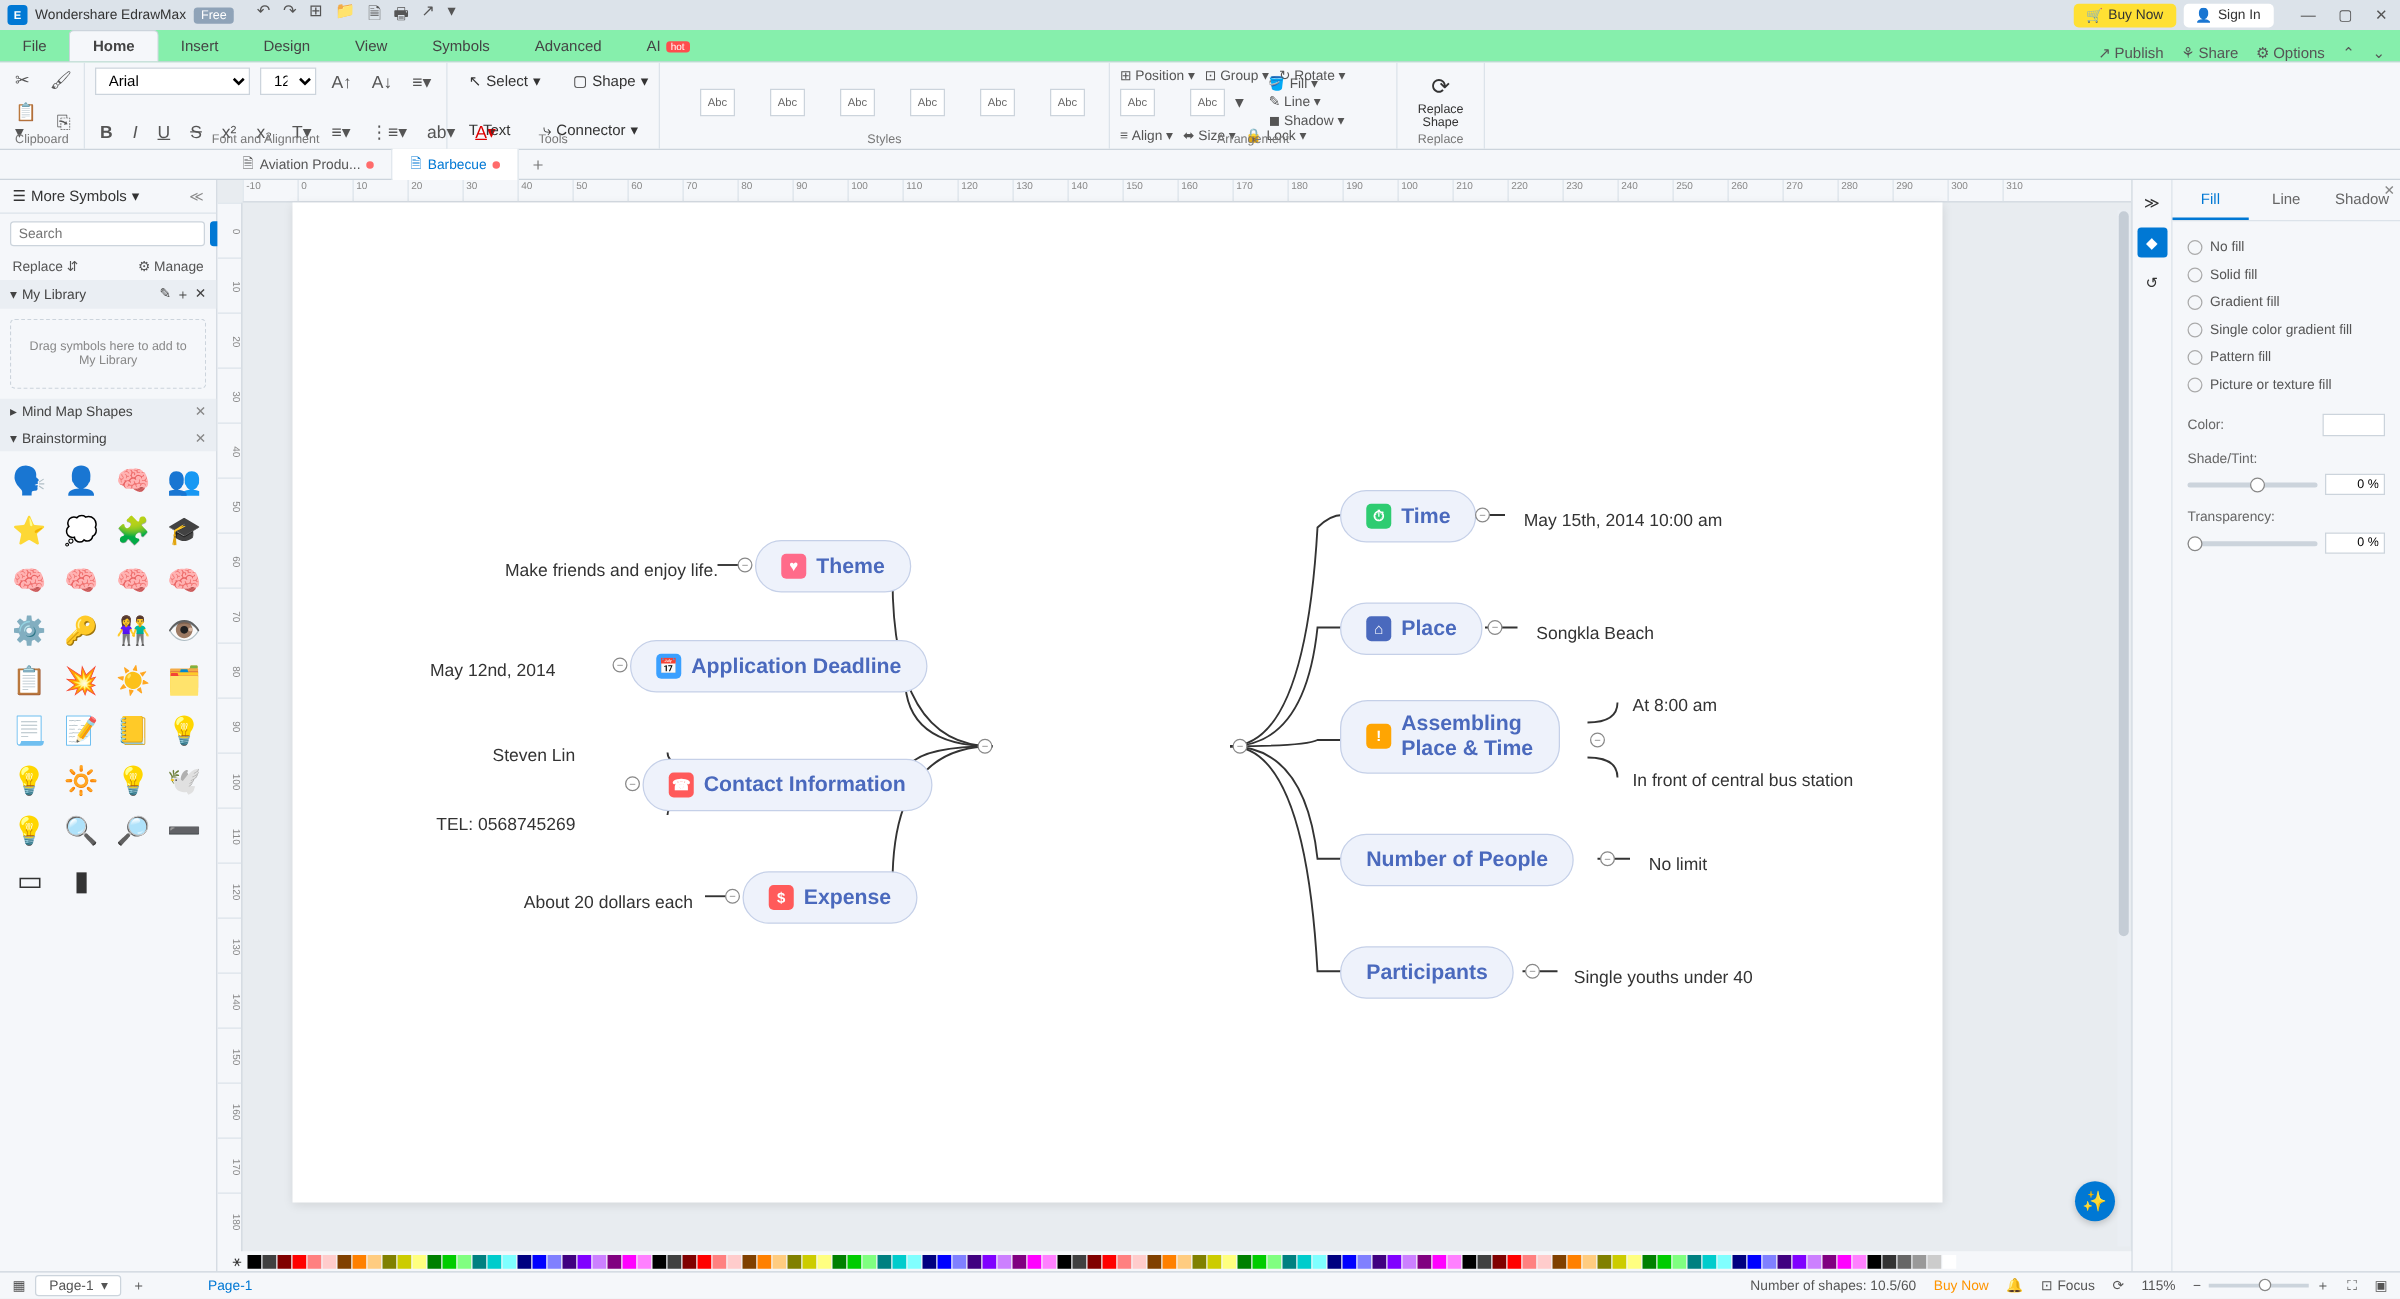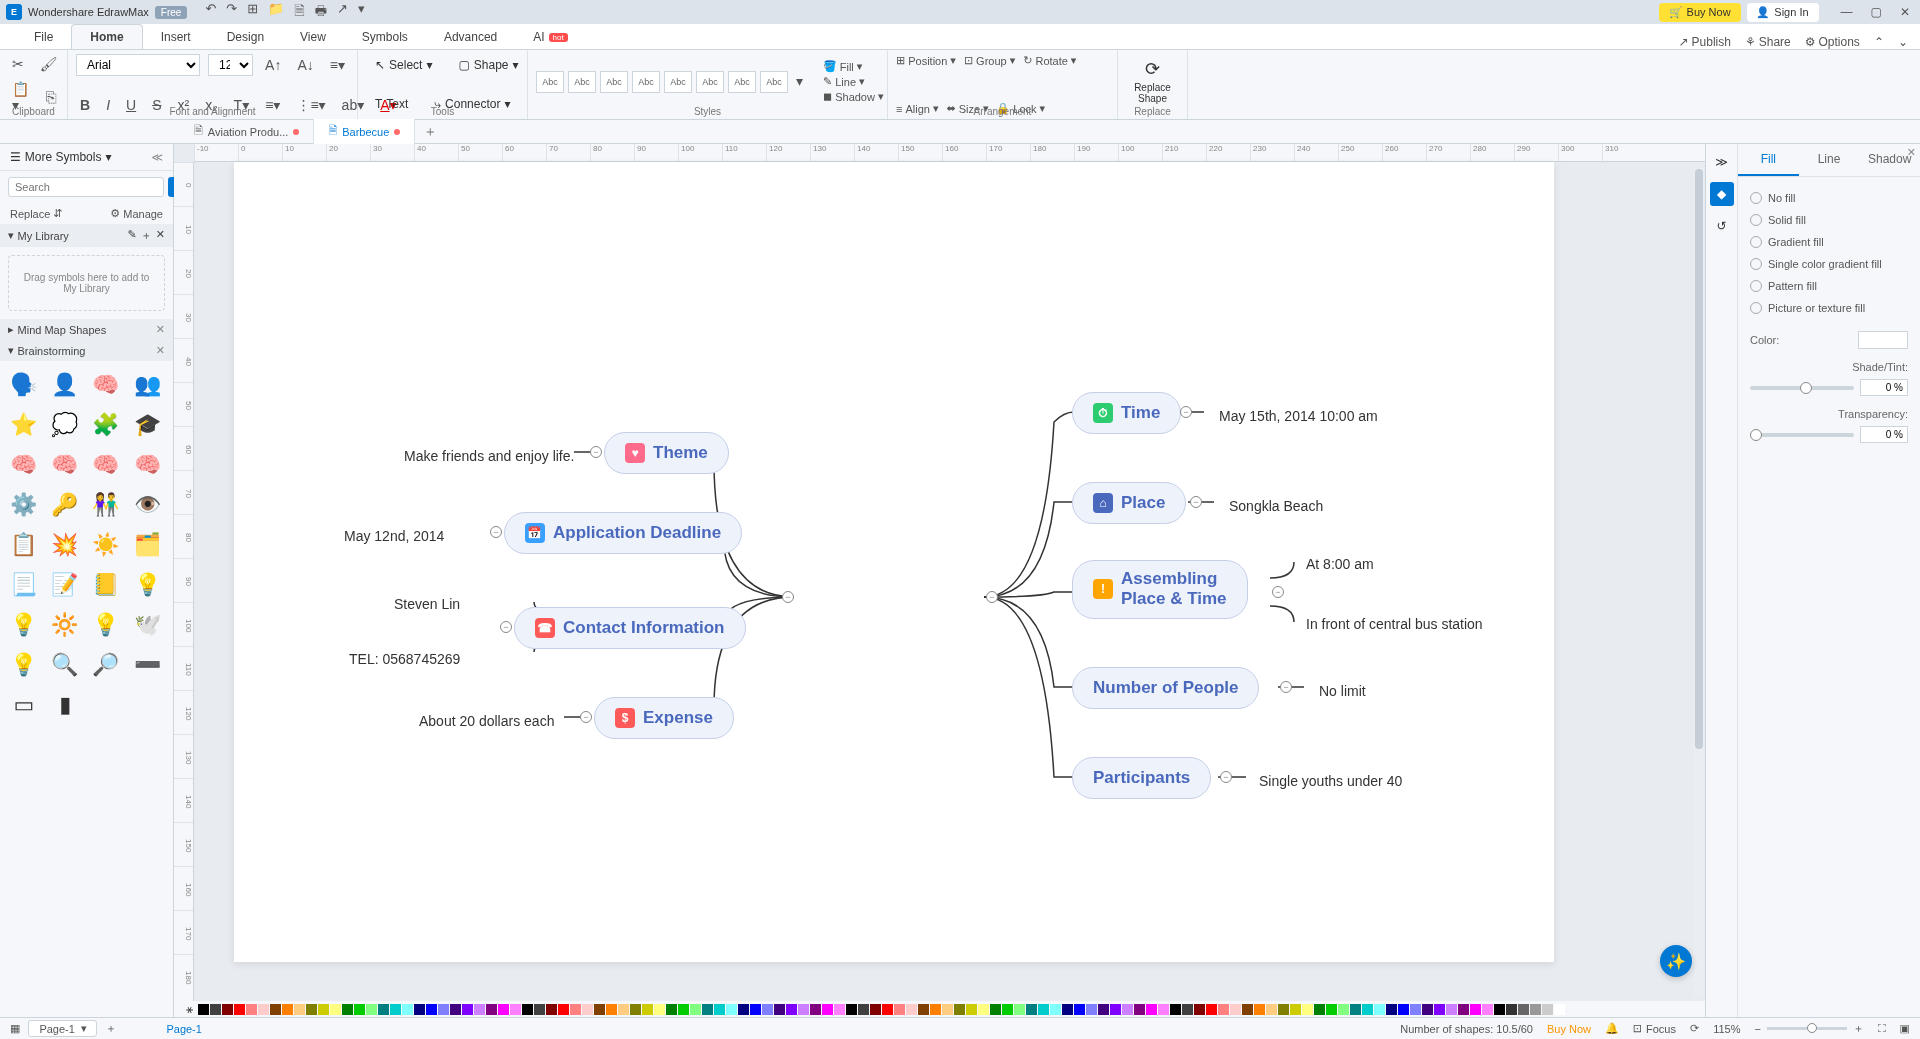--- a/index.html
+++ b/index.html
@@ -12,39 +12,39 @@
 .free-badge { background: #8fa3b8; color: #fff; font-size: 10px; padding: 1px 6px; border-radius: 3px; }
 .titlebar-icons { display: flex; gap: 10px; margin-left: 12px; }
 .titlebar-icon { color: #555; cursor: pointer; font-size: 13px; }
 .titlebar-spacer { flex: 1; }
 .buy-now-btn { background: #ffe033; color: #333; padding: 3px 10px; border-radius: 4px; display: flex; align-items: center; gap: 4px; font-size: 11px; cursor: pointer; }
 .signin-btn { background: #fff; padding: 3px 10px; border-radius: 4px; display: flex; align-items: center; gap: 4px; font-size: 11px; cursor: pointer; }
 .window-controls { display: flex; gap: 10px; margin-left: 12px; }
 .window-control { color: #555; cursor: pointer; font-size: 12px; padding: 2px 4px; }
 
 
-.menutabs { height: 26px; background: #ffffff; display: flex; align-items: flex-end; padding-left: 16px; border-bottom: 1px solid #ccd4dc; }
+.menutabs { height: 26px; background: #86efac; display: flex; align-items: flex-end; padding-left: 0; border-bottom: 1px solid #ccd4dc; }
 .menutab { padding: 5px 18px; font-size: 12px; color: #444; cursor: pointer; }
 .menutab.active { background: #f5f7fa; border: 1px solid #ccd4dc; border-bottom: none; border-radius: 4px 4px 0 0; font-weight: bold; }
 .menutab-ai { display: flex; align-items: center; gap: 4px; }
 .hot-badge { background: #ff4d4d; color: #fff; font-size: 8px; padding: 0 4px; border-radius: 3px; }
 .menu-right { margin-left: auto; padding-right: 12px; display: flex; gap: 14px; align-items: center; color: #555; font-size: 12px; }
 .menu-right-item { cursor: pointer; display: flex; align-items: center; gap: 3px; }
 
 
 .ribbon { height: 70px; background: #f5f7fa; display: flex; border-bottom: 1px solid #ccd4dc; }
 .ribbon-group { border-right: 1px solid #dce3ea; padding: 4px 8px; display: flex; flex-direction: column; justify-content: space-between; position: relative; }
 .ribbon-group-label { font-size: 10px; color: #777; text-align: center; position: absolute; bottom: 2px; left: 0; right: 0; }
 .ribbon-row { display: flex; gap: 8px; align-items: center; }
 .ribbon-btn { color: #555; cursor: pointer; padding: 2px 4px; font-size: 14px; }
 .font-select { border: 1px solid #ccd4dc; padding: 2px 6px; font-size: 12px; background: #fff; width: 130px; height: 22px; }
 .size-select { border: 1px solid #ccd4dc; padding: 2px 6px; font-size: 12px; background: #fff; width: 45px; height: 22px; }
 .ribbon-lgbtn { display: flex; align-items: center; gap: 4px; padding: 3px 8px; border: 1px solid transparent; cursor: pointer; font-size: 12px; }
 .style-gallery { display: flex; gap: 4px; }
-.style-swatch { width: 28px; height: 22px; border: 1px solid #ccd4dc; background: #fff; font-size: 9px; display: flex; align-items: center; justify-content: center; cursor: pointer; color: #666; }
+.style-swatch { width: 28px; height: 22px; border: 1px solid #ccd4dc; background: #fff; font-size: 9px; display: flex; align-items: center; justify-content: center; cursor: pointer; color: #666; margin-left: 24px; }
 .ribbon-minibtn { font-size: 11px; color: #555; cursor: pointer; display: flex; align-items: center; gap: 3px; }
 .vstack { display: flex; flex-direction: column; gap: 2px; }
 
 
 .doctabs { height: 24px; background: #f5f7fa; border-bottom: 1px solid #ccd4dc; display: flex; align-items: center; padding-left: 180px; gap: 0; }
 .doctab { padding: 3px 14px; font-size: 11px; color: #555; cursor: pointer; display: flex; align-items: center; gap: 5px; border-right: 1px solid #dce3ea; }
 .doctab.active { background: #fff; color: #0078d4; font-weight: 500; }
 .doctab-dot { width: 6px; height: 6px; border-radius: 50%; background: #ff6b6b; }
 .doctab-add { padding: 3px 8px; color: #777; cursor: pointer; font-size: 14px; }
 
@@ -91,21 +91,21 @@
 .right-iconstrip { width: 32px; border-right: 1px solid #dce3ea; display: flex; flex-direction: column; align-items: center; padding-top: 6px; gap: 8px; }
 .right-strip-btn { width: 24px; height: 24px; display: flex; align-items: center; justify-content: center; cursor: pointer; border-radius: 3px; }
 .right-strip-btn.active { background: #0078d4; color: #fff; }
 .right-panel-body { flex: 1; padding: 0; }
 .right-tabs { display: flex; border-bottom: 1px solid #dce3ea; }
 .right-tab { flex: 1; text-align: center; padding: 8px 0; font-size: 12px; color: #666; cursor: pointer; }
 .right-tab.active { color: #0078d4; border-bottom: 2px solid #0078d4; }
 .right-content { padding: 10px 12px; }
 .radio-row { display: flex; align-items: center; gap: 6px; padding: 5px 0; font-size: 11px; color: #555; }
 .radio { width: 12px; height: 12px; border: 1px solid #aaa; border-radius: 50%; }
-.prop-label { font-size: 11px; color: #666; margin-top: 12px; margin-bottom: 6px; text-align: right; }
+.prop-label { font-size: 11px; color: #666; margin-top: 12px; margin-bottom: 6px; }
 .color-swatch-box { width: 50px; height: 18px; border: 1px solid #ccd4dc; background: #fff; margin-left: auto; }
 .slider-row { display: flex; align-items: center; gap: 6px; }
 .slider-track { flex: 1; height: 4px; background: #ccd4dc; border-radius: 2px; position: relative; }
 .slider-thumb { position: absolute; top: -4px; width: 12px; height: 12px; background: #fff; border: 1px solid #888; border-radius: 50%; }
 .pct-input { width: 48px; border: 1px solid #ccd4dc; padding: 2px 4px; font-size: 10px; text-align: right; }
 .right-close { position: absolute; top: 2px; right: 4px; color: #888; cursor: pointer; font-size: 11px; }
 
 
 .colorbar { position: absolute; bottom: 22px; left: 182px; right: 215px; height: 16px; display: flex; align-items: center; gap: 1px; padding: 2px 4px; background: #f5f7fa; }
 .cb-cell { width: 11px; height: 11px; cursor: pointer; }

